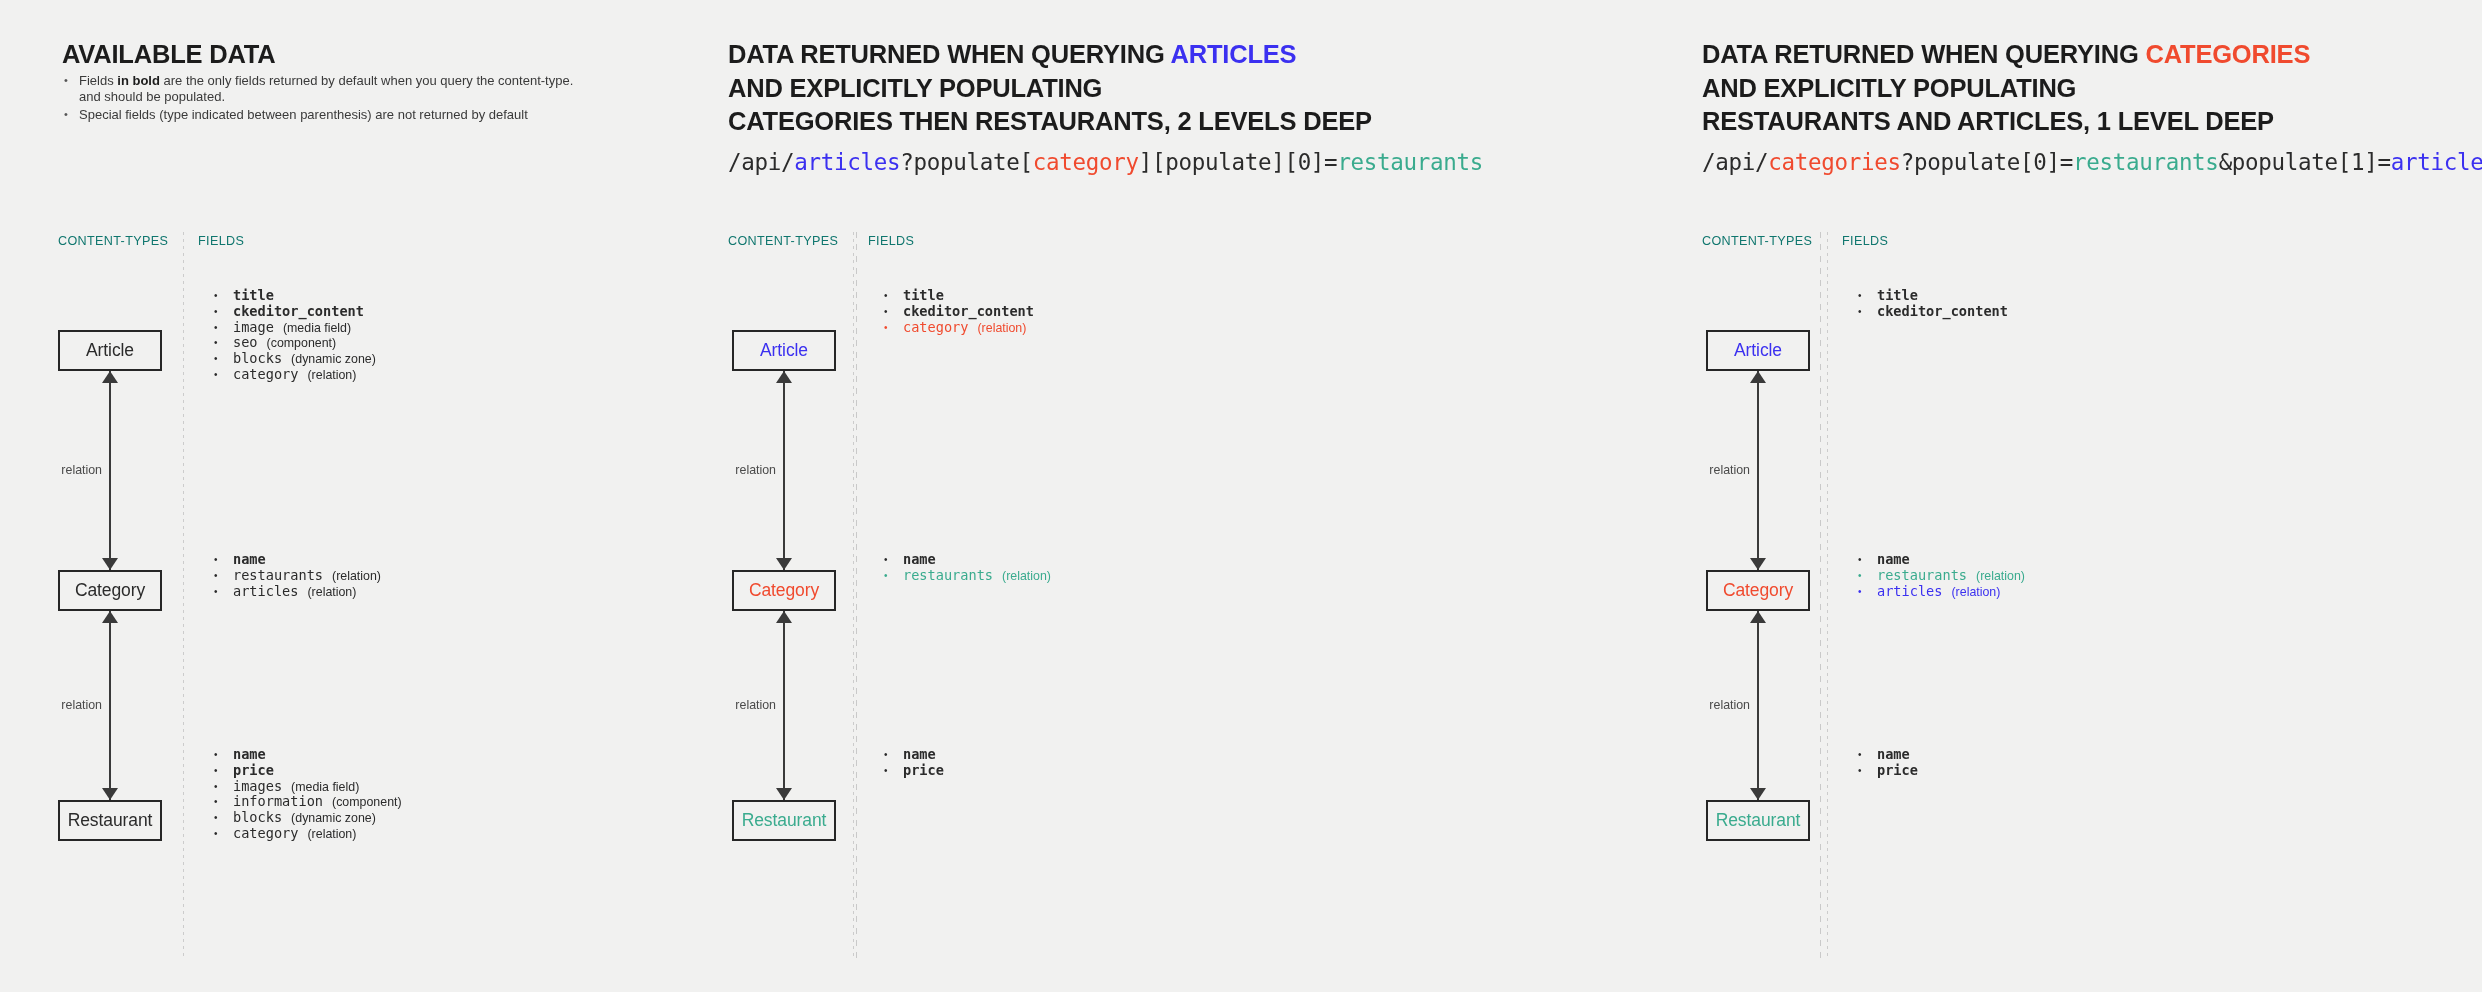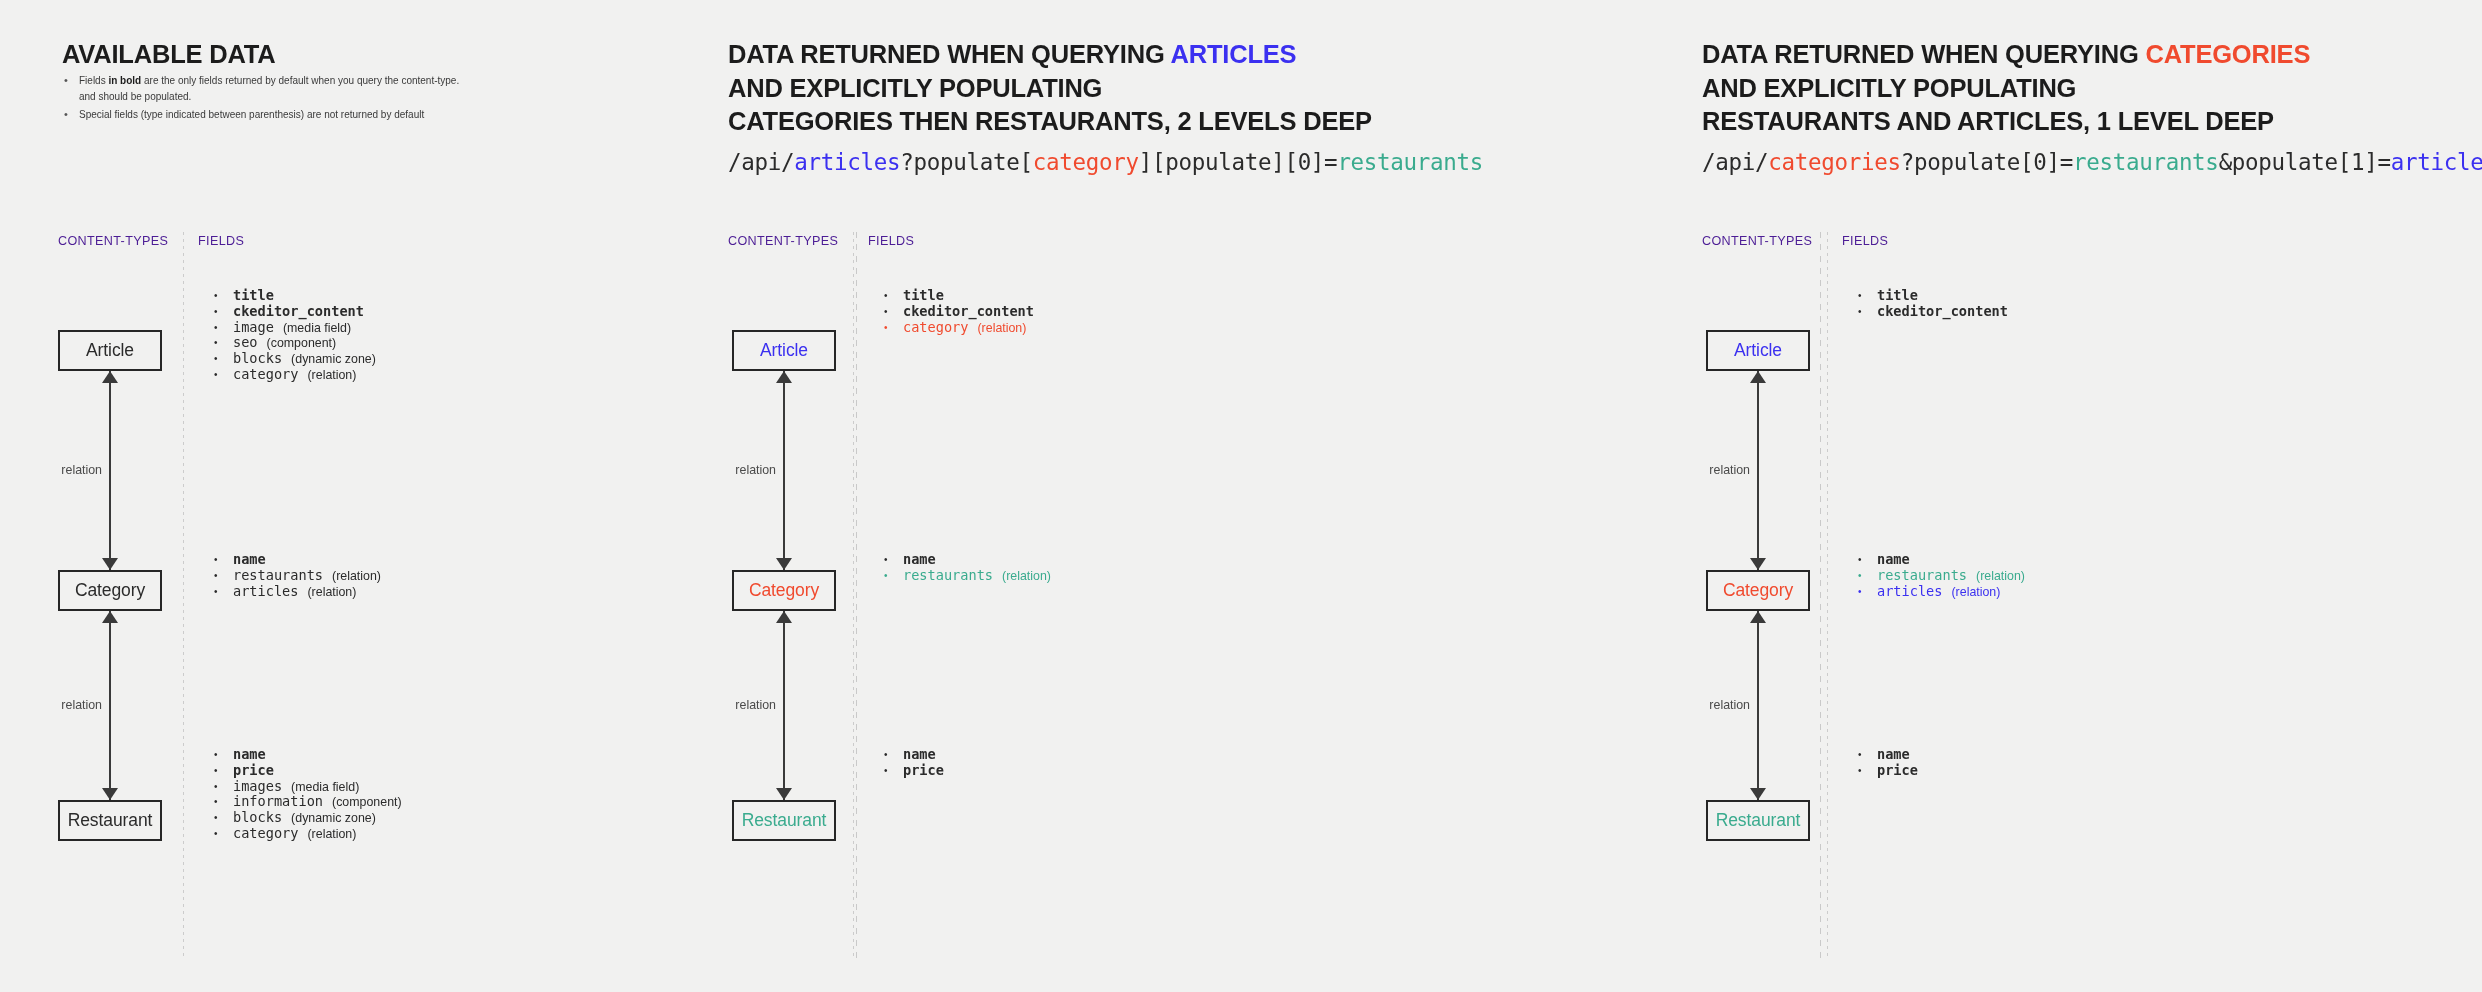--- a/index.html
+++ b/index.html
@@ -59,21 +59,21 @@
 
   .subnotes {
     position: absolute;
     left: 62px;
     top: 72px;
     width: 540px;
   }
   .subnote {
     position: relative;
     padding-left: 17px;
-    font-size: 10px;
+    font-size: 13px;
     line-height: 18.5px;
     color: #3a3a3a;
   }
   .subnote::before {
     content: "\2022";
     position: absolute;
     left: 2px;
     top: -1px;
     font-size: 11px;
     color: #555;
@@ -94,21 +94,21 @@
   .endpoint .t-blue  { color: #3b30f0; }
   .endpoint .t-red   { color: #f04a2e; }
   .endpoint .t-teal  { color: #3aab8e; }
 
   
   .caption {
     position: absolute;
     top: 234px;
     font-size: 12.6px;
     letter-spacing: 0.35px;
-    color: #4c1d95;
+    color: #0f766e;
     white-space: nowrap;
   }
 
   
   .inner-rule {
     position: absolute;
     top: 232px;
     width: 1px;
     height: 728px;
     background: linear-gradient(to bottom, #cccccc 0 3px, rgba(0,0,0,0) 3px 7px);

